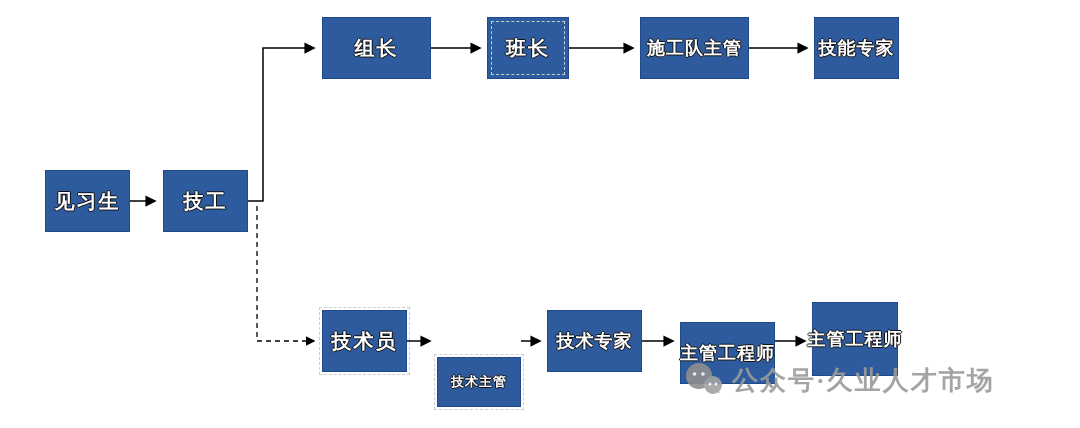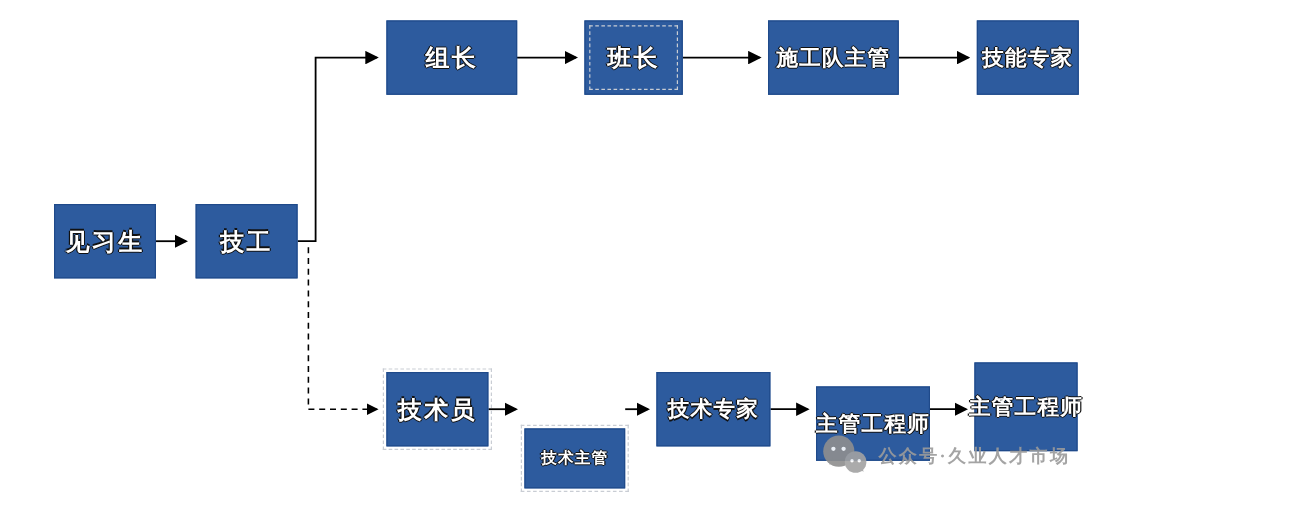--- a/index.html
+++ b/index.html
@@ -42,21 +42,21 @@
   #n-chief-engineer     {left:680px; top:310px; width:95px; height:62px;margin-top:12px;}
   #n-tech-expert        {left:812px; top:302px; width:86px; height:74px;}
 
   .watermark{
     position:absolute;left:682px;top:360px;
     display:flex;align-items:center;gap:8px;
     color:#9b9b9b;
     opacity:.9;
   }
   .watermark .wm-text{
-    font-size:15px;font-weight:bold;letter-spacing:2px;
+    font-size:26px;font-weight:bold;letter-spacing:2px;
     font-family:Liberation Serif, serif;
   }
 </style>
 </head>
 <body>
 
 <div class="canvas">
 
   <svg class="edges" viewBox="0 0 1080 428" xmlns="http://www.w3.org/2000/svg">
     <defs>

